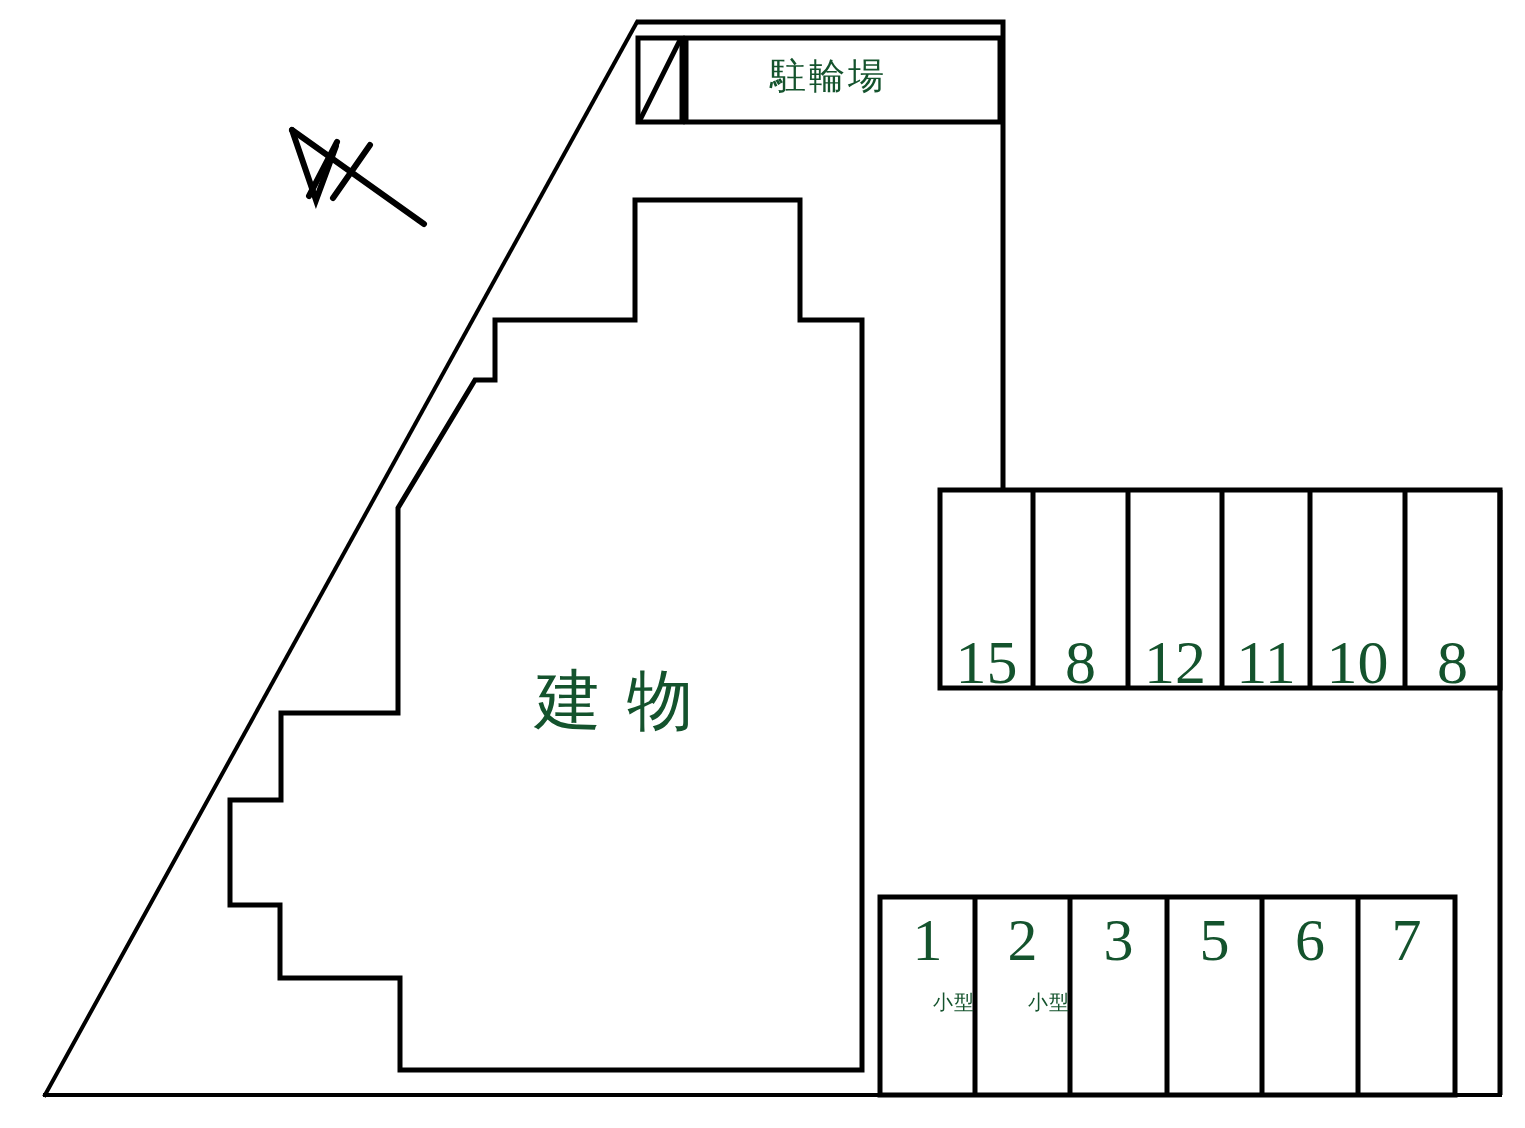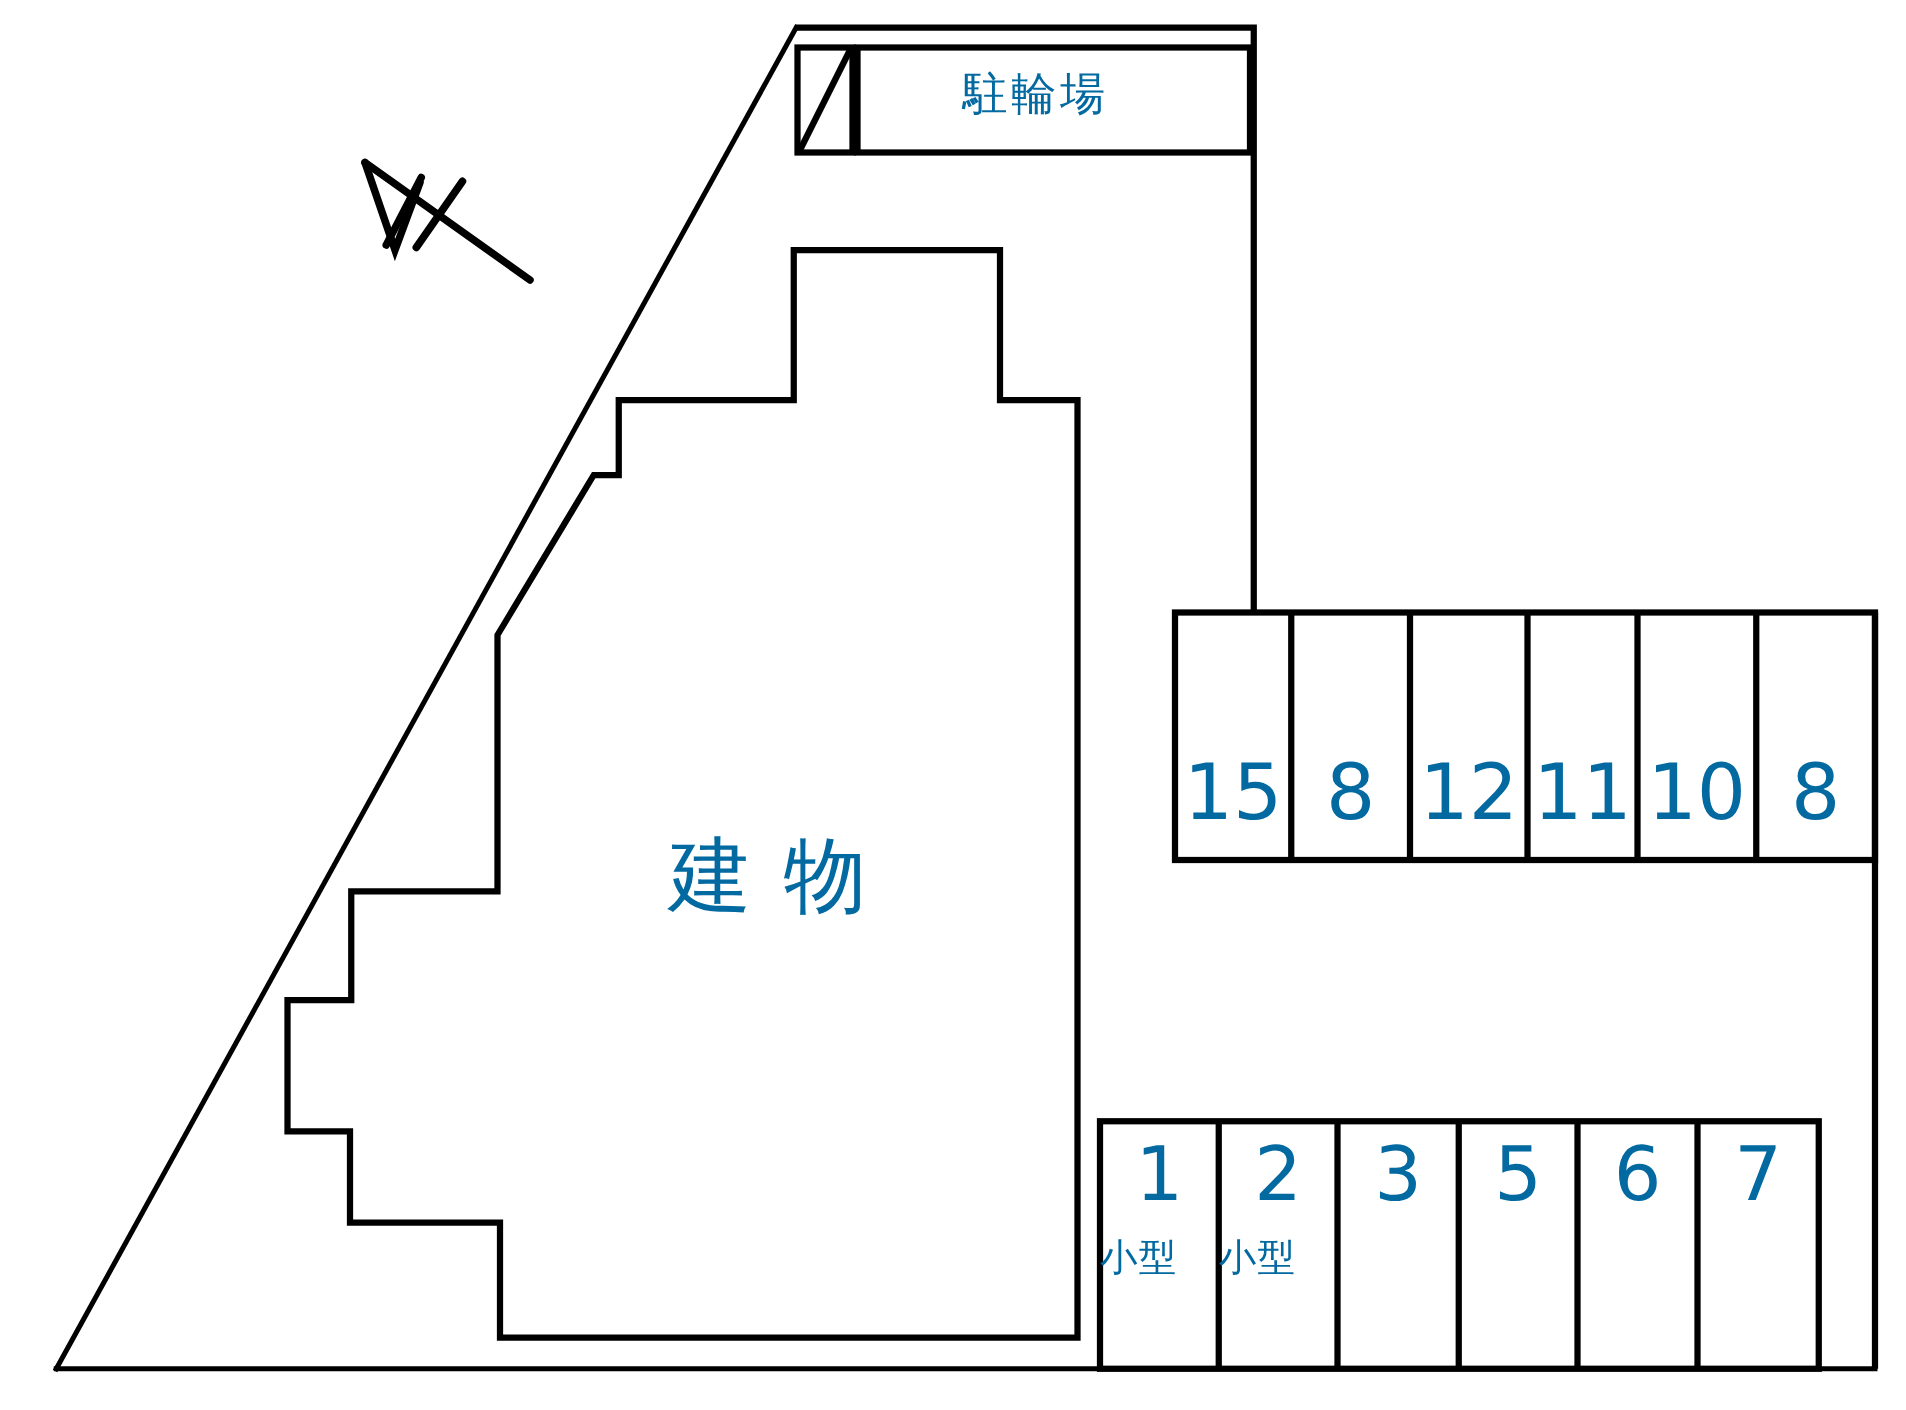--- a/index.html
+++ b/index.html
@@ -17,23 +17,24 @@
     background: #ffffff;
     overflow: hidden;
   }
   #plan svg {
     position: absolute;
     top: 0;
     left: 0;
   }
   .ovl {
     position: absolute;
-    color: #0369a1;
+    color: #14532d;
     white-space: nowrap;
     user-select: none;
+    font-family: Liberation Serif, serif;
   }
   
   .building-label {
     left: 535px;
     top: 668px;
     font-size: 66px;
     letter-spacing: 26px;
     line-height: 1;
   }
   
@@ -50,30 +51,31 @@
     top: 433px;
     font-size: 42px;
     letter-spacing: 46px;
     line-height: 1;
   }
   
   .stall-num {
     font-size: 62px;
     line-height: 1;
     text-align: center;
+    margin-top: 28px;
   }
   .stall-num-lower {
     font-size: 60px;
     line-height: 1;
     text-align: center;
   }
   .stall-sub {
-    font-size: 30px;
+    font-size: 20px;
     line-height: 1;
-    text-align: left;
+    text-align: right;
     letter-spacing: 1px;
   }
 </style>
 </head>
 <body>
 
 <div id="plan">
 
   <svg width="1525" height="1128" viewBox="0 0 1525 1128">
 

